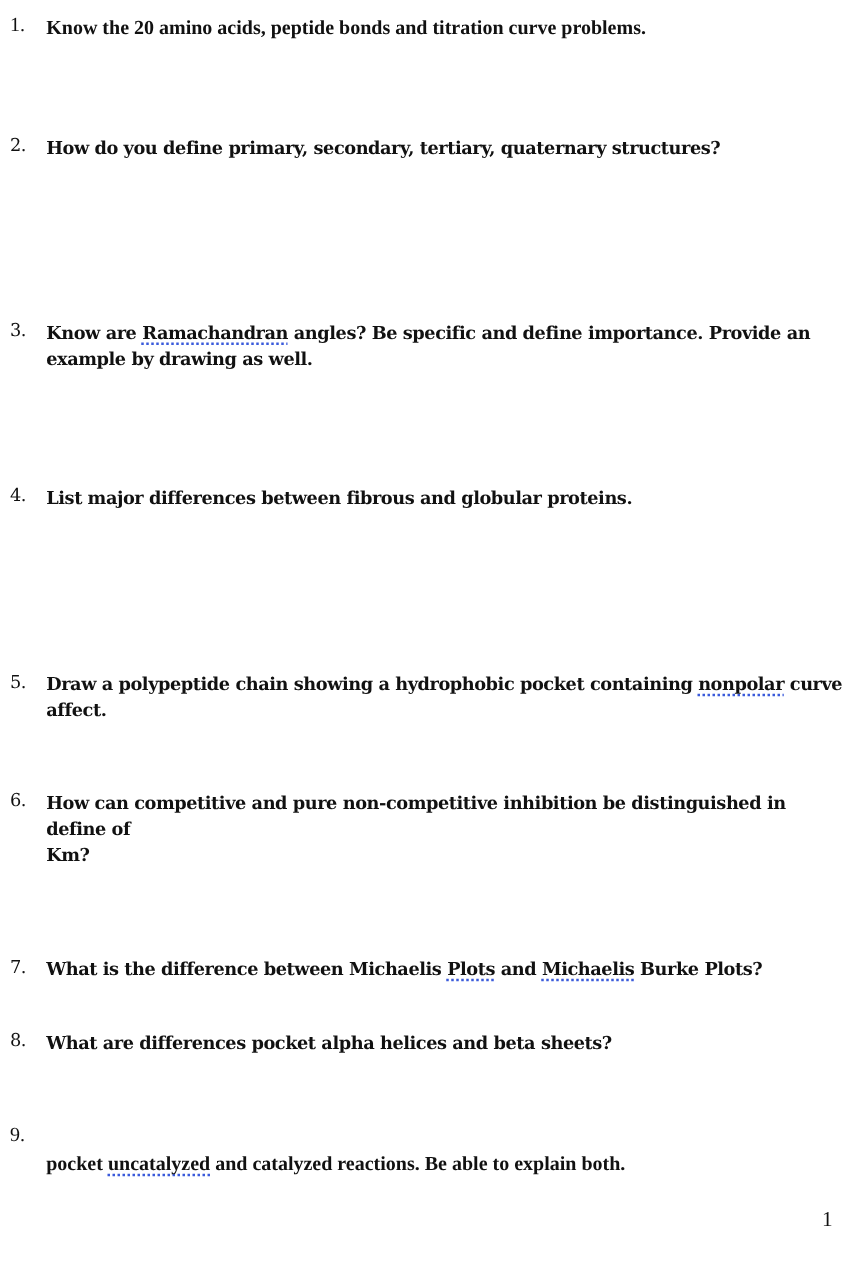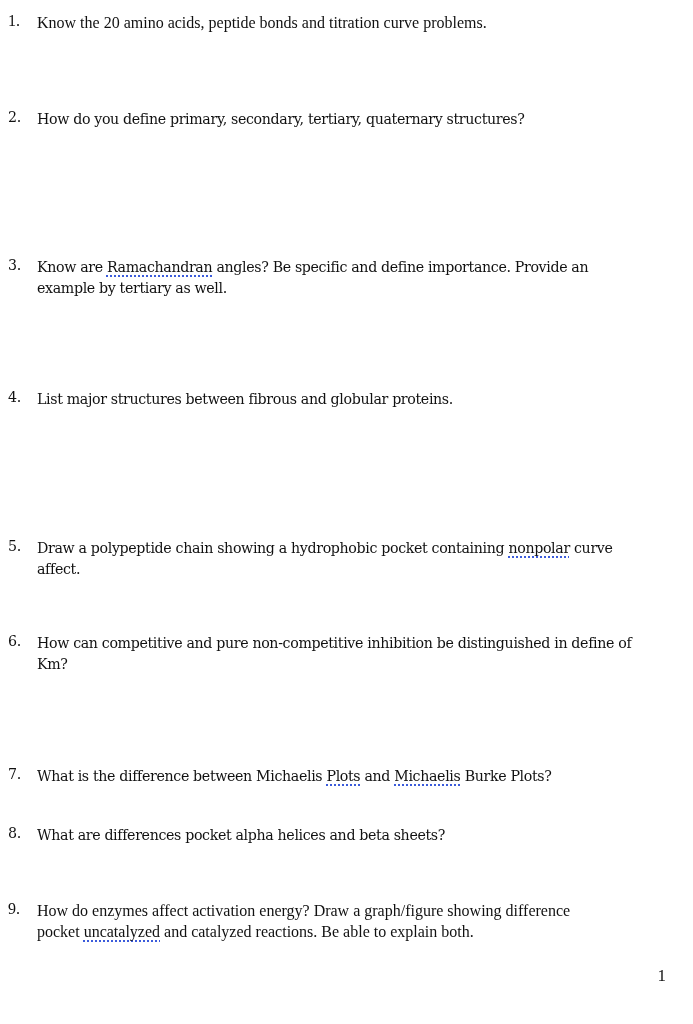--- a/index.html
+++ b/index.html
@@ -1,19 +1,19 @@
 <!DOCTYPE html>
 <html><head>
 <meta charset="utf-8">
 <style>
   html, body { margin: 0; padding: 0; background: #ffffff; }
   body { width: 693px; height: 1024px; position: relative; overflow: hidden; color: #111; }
   .q { position: absolute; left: 0; width: 680px; }
   .num { position: absolute; left: 8px; width: 24px; }
-  .text { position: absolute; left: 37px; width: 640px; line-height: 21px; }
+  .text { position: absolute; left: 37px; width: 640px; line-height: 21px; font-weight: bold; }
   .times { font-family: "Liberation Serif", serif; font-size: 16px; }
   .cambria { font-family: "DejaVu Serif", serif; font-size: 14.2px; letter-spacing: -0.35px; }
   .spell { text-decoration: underline; text-decoration-style: dotted; text-decoration-color: #3b5bdb; text-decoration-thickness: 2px; text-underline-offset: 3px; }
   .pagenum { position: absolute; right: 27px; top: 966px; font-family: "Liberation Serif", serif; font-size: 17px; }
 </style>
 </head>
 <body>
 
 <div class="q times" style="top:12px;">
   <span class="num">1.</span>
@@ -22,27 +22,27 @@
 
 <div class="q cambria" style="top:109px;">
   <span class="num">2.</span>
   <span class="text">How do you define primary, secondary, tertiary, quaternary structures?</span>
 </div>
 
 <div class="q cambria" style="top:257px;">
   <span class="num">3.</span>
   <span class="text">
     <span>Know are </span><span class="spell">Ramachandran</span><span> angles?  Be specific and define importance.  Provide an</span><br>
-    <span>example by tertiary as well.</span>
+    <span>example by drawing as well.</span>
   </span>
 </div>
 
 <div class="q cambria" style="top:389px;">
   <span class="num">4.</span>
-  <span class="text">List major structures between fibrous and globular proteins.</span>
+  <span class="text">List major differences between fibrous and globular proteins.</span>
 </div>
 
 <div class="q cambria" style="top:538px;">
   <span class="num">5.</span>
   <span class="text">
     <span>Draw a polypeptide chain showing a hydrophobic pocket containing </span><span class="spell">nonpolar</span><span> curve</span><br>
     <span>affect.</span>
   </span>
 </div>
 
@@ -62,18 +62,18 @@
 </div>
 
 <div class="q cambria" style="top:825px;">
   <span class="num">8.</span>
   <span class="text">What are differences pocket alpha helices and beta sheets?</span>
 </div>
 
 <div class="q times" style="top:900px;">
   <span class="num">9.</span>
   <span class="text">
-    <span>How do enzymes affect activation energy?  Draw a graph/figure showing difference</span><br>
+    <br>
     <span>pocket </span><span class="spell">uncatalyzed</span><span> and catalyzed reactions.  Be able to explain both.</span>
   </span>
 </div>
 
 <div class="pagenum">1</div>
 
 </body></html>

